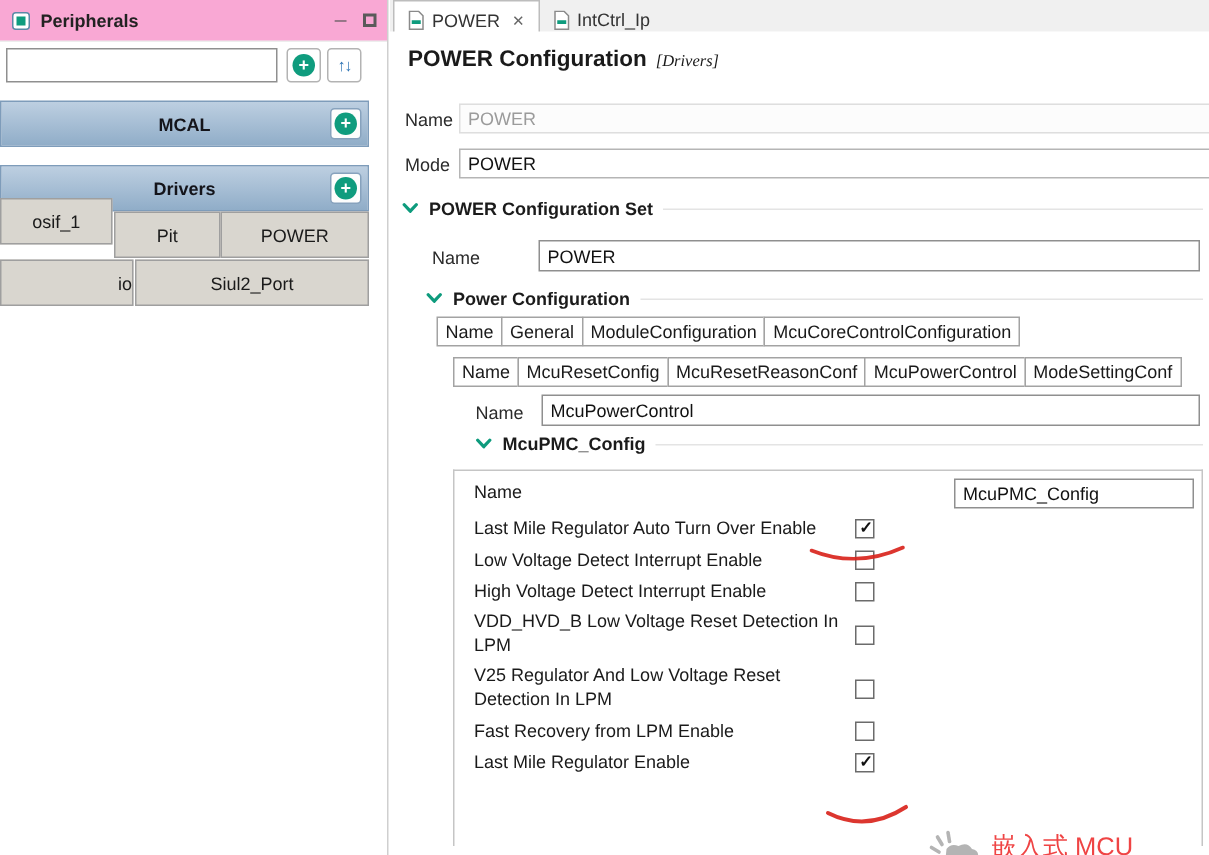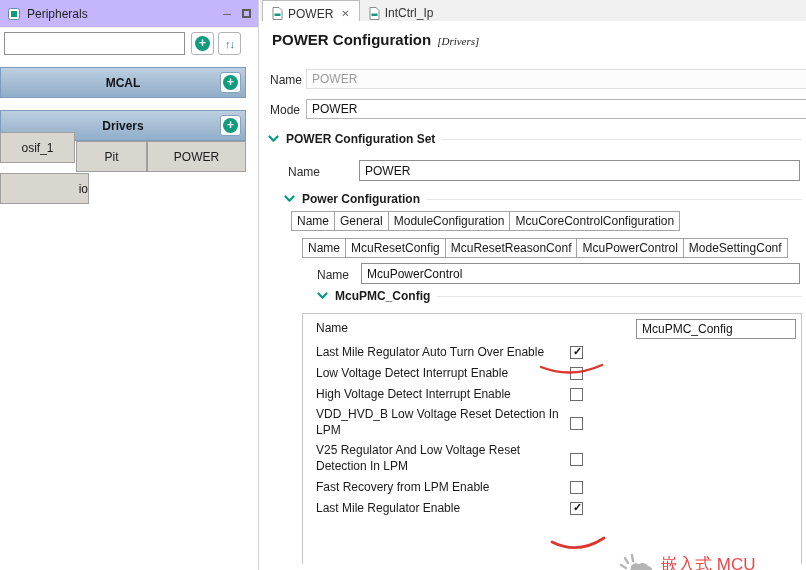--- a/index.html
+++ b/index.html
@@ -1,21 +1,21 @@
 <!DOCTYPE html>
 <html><head>
 <meta charset="utf-8">
 <style>
   html,body{margin:0;padding:0;background:#fff;}
   .screen{position:relative;width:806px;height:570px;background:#fff;overflow:hidden;
           font-family:"Liberation Sans",sans-serif;font-size:12px;color:#1a1a1a;}
 
   
   .left{position:absolute;left:0;top:0;width:259px;height:570px;background:#fff;border-right:1px solid #cfcfcf;box-sizing:border-box;}
-  .titlebar{position:absolute;left:0;top:0;right:0;height:27px;display:flex;align-items:center;padding:0 7px;gap:6px;border-bottom:1px solid #ededed;background:#c4b5fd;}
+  .titlebar{position:absolute;left:0;top:0;right:0;height:27px;display:flex;align-items:center;padding:0 7px;gap:6px;border-bottom:1px solid #ededed;background:#f9a8d4;font-weight:bold;}
   .titlebar .title{color:#222;}
   .win-controls{margin-left:auto;display:flex;align-items:center;gap:11px;color:#555;}
   .min-glyph{font-size:11px;line-height:10px;cursor:default;}
   .max-box{width:9px;height:9px;border:2px solid #5a5a5a;box-sizing:border-box;}
   .search-input{position:absolute;left:4px;top:32px;width:181px;height:23px;border:1px solid #8f8f8f;padding:0 5px;font:12px "Liberation Sans",sans-serif;box-sizing:border-box;}
   .tb-btn{position:absolute;top:32px;width:23px;height:23px;box-sizing:border-box;border:1px solid #b3b3b3;border-radius:3px;background:#fff;display:flex;align-items:center;justify-content:center;cursor:pointer;}
   .tb-btn.add{left:191px;}
   .tb-btn.sort{left:218px;color:#2e74b5;font-weight:bold;font-size:11px;letter-spacing:-1px;}
   .plus-circle{width:15px;height:15px;border-radius:50%;background:#0f9c7e;color:#fff;font:bold 12px/14px "Liberation Sans",sans-serif;text-align:center;}
   .group-bar{position:absolute;left:0;width:246px;height:31px;background:linear-gradient(#bdcfe1,#90adc8);border:1px solid #7e9cba;box-sizing:border-box;display:flex;align-items:center;justify-content:center;font-weight:bold;color:#14141a;}
@@ -105,20 +105,23 @@
       </div>
     <div class="tile" style="left:76px;top:141px;width:71px;">
         <span>Pit</span>
       </div>
     <div class="tile" style="left:147px;top:141px;width:99px;">
         <span>POWER</span>
       </div>
     <div class="tile cut" style="left:0;top:173px;width:89px;">
         <span>io</span>
       </div>
+    <div class="tile" style="left:90px;top:173px;width:156px;">
+        <span>Siul2_Port</span>
+      </div>
   </aside>
 
   <div class="tabbar">
     <div class="tab active">
       <span style="display:flex;">
         <svg width="11" height="13">
             <path d="M1 .5 h6 l3 3 v9 h-9 z" fill="#fff" stroke="#8a8a8a"></path>
             <rect x="2.5" y="6.5" width="6" height="2.5" fill="#0f9c7e"></rect>
           </svg>
       </span>

